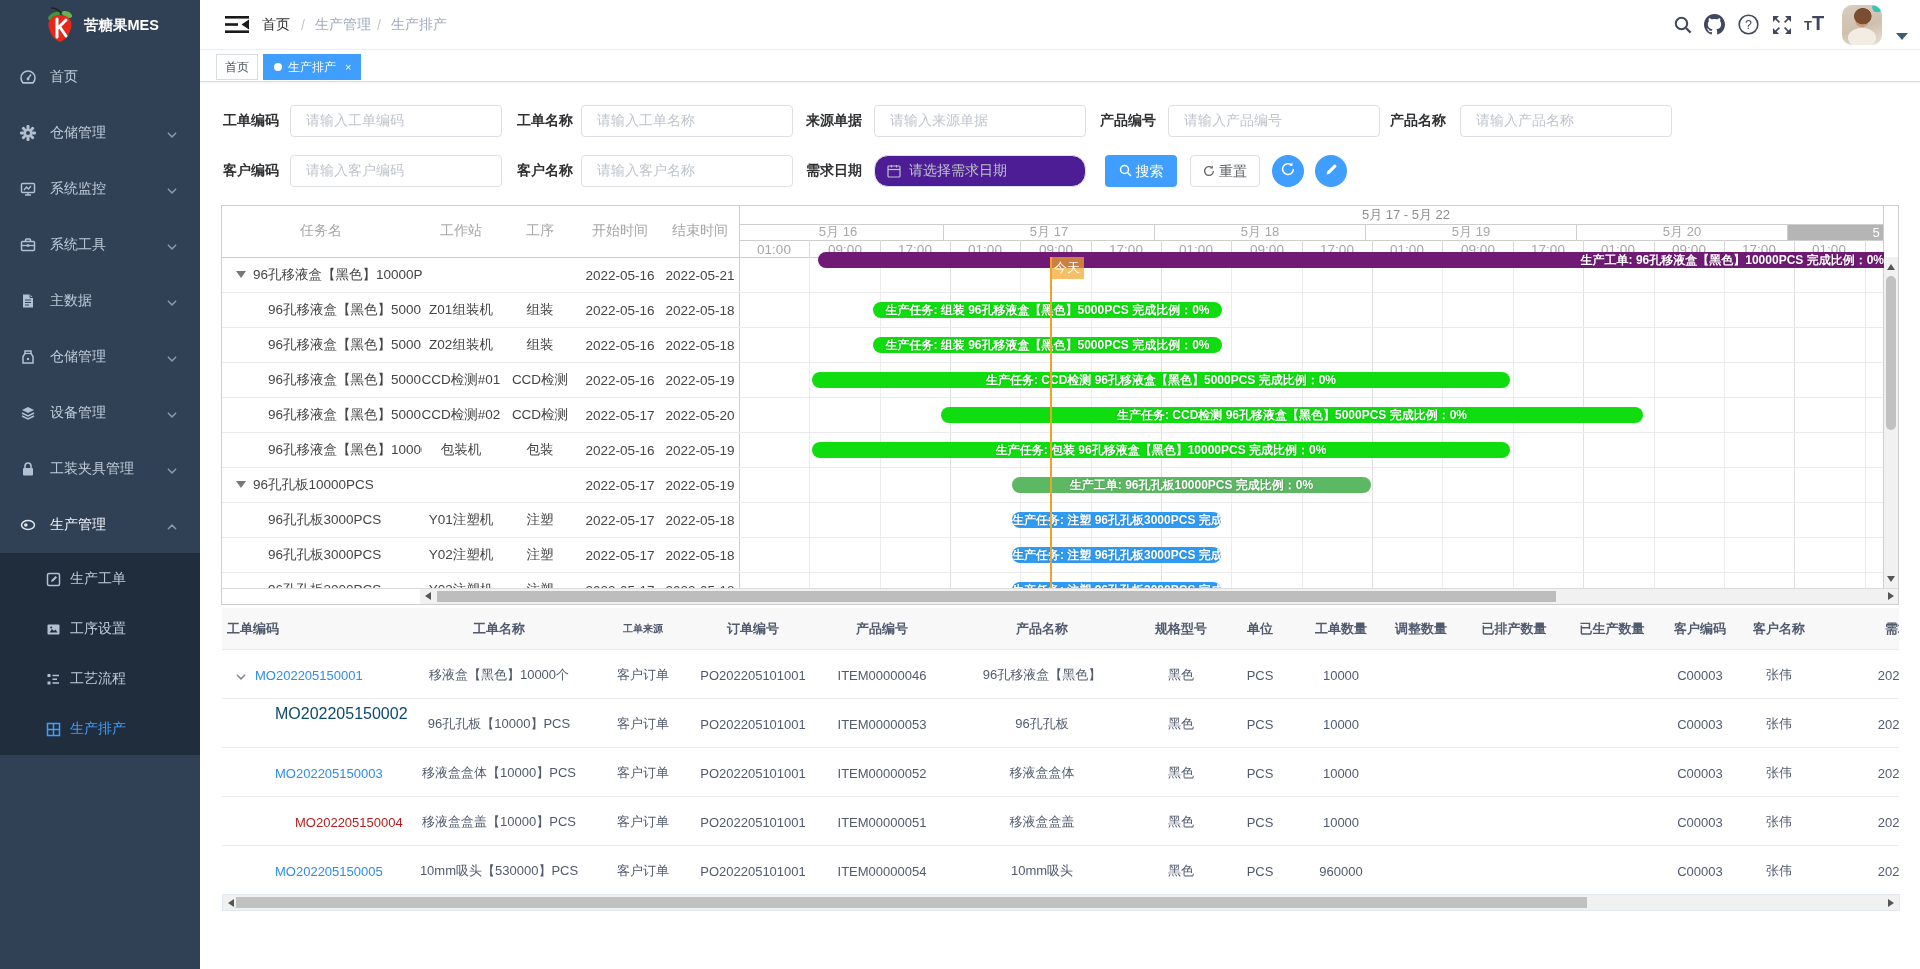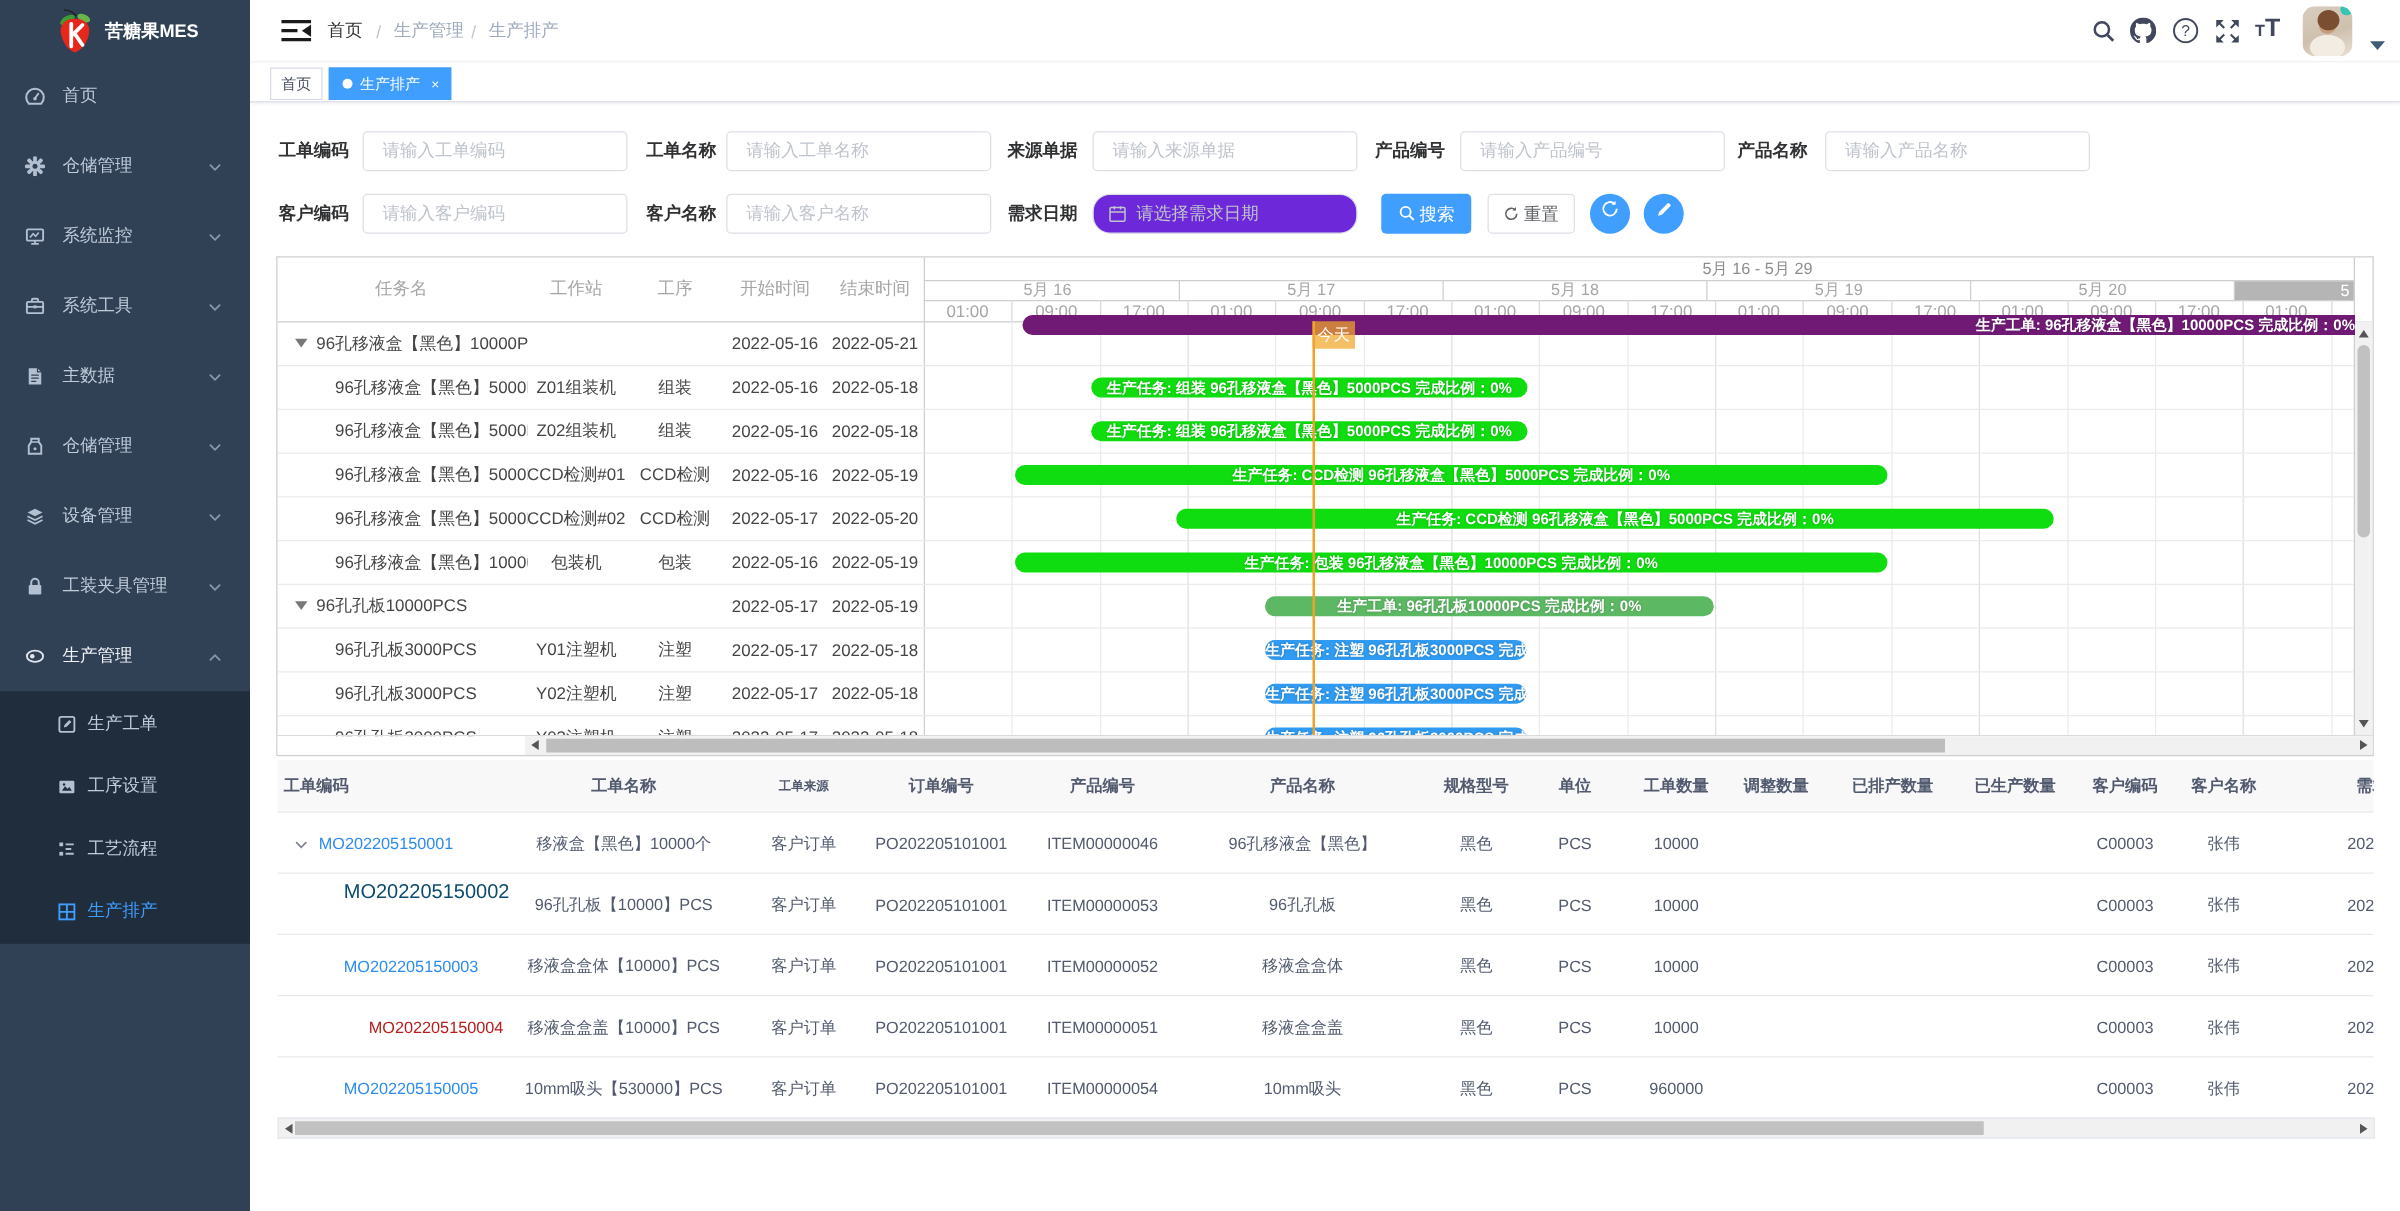--- a/index.html
+++ b/index.html
@@ -180,21 +180,21 @@
   </div>
 <div style="position:absolute;left:223px;top:171px;transform:translate(0,-50%);white-space:nowrap;color:#303133;font-size:14px;font-weight:bold;">客户编码</div>
 <div style="position:absolute;left:290px;top:155px;width:212px;height:32px;border:1px solid #dcdfe6;border-radius:4px;background:#fff;">
     <span style="position:absolute;left:15px;top:50%;transform:translateY(-50%);color:#bfc4cc;font-size:14px;">请输入客户编码</span>
   </div>
 <div style="position:absolute;left:517px;top:171px;transform:translate(0,-50%);white-space:nowrap;color:#303133;font-size:14px;font-weight:bold;">客户名称</div>
 <div style="position:absolute;left:581px;top:155px;width:212px;height:32px;border:1px solid #dcdfe6;border-radius:4px;background:#fff;">
     <span style="position:absolute;left:15px;top:50%;transform:translateY(-50%);color:#bfc4cc;font-size:14px;">请输入客户名称</span>
   </div>
 <div style="position:absolute;left:806px;top:171px;transform:translate(0,-50%);white-space:nowrap;color:#303133;font-size:14px;font-weight:bold;">需求日期</div>
-<div style="position:absolute;left:874px;top:155px;width:212px;height:32px;border:1px solid #dcdfe6;border-radius:14px;background:#6d28d9;">
+<div style="position:absolute;left:874px;top:155px;width:212px;height:32px;border:1px solid #dcdfe6;border-radius:14px;background:#4c1d95;">
     <span style="position:absolute;left:12px;top:8px;"><svg width="14" height="14" viewBox="0 0 14 14">
         <rect x="1" y="2" width="12" height="11" rx="1" fill="none" stroke="#c0c4cc" stroke-width="1.2"></rect>
         <path d="M1 5.5h12" stroke="#c0c4cc" stroke-width="1.2"></path>
         <path d="M4.5 1v2.5M9.5 1v2.5" stroke="#c0c4cc" stroke-width="1.2"></path>
       </svg></span>
     <span style="position:absolute;left:34px;top:50%;transform:translateY(-50%);color:#bfc4cc;font-size:14px;">请选择需求日期</span>
   </div>
 <div style="position:absolute;left:1105px;top:155px;width:72px;height:32px;background:#409eff;border-radius:4px;color:#fff;font-size:14px;text-align:center;line-height:32px;"><span style="vertical-align:-1px;margin-right:4px;"><svg width="13" height="13" viewBox="0 0 13 13">
         <circle cx="5.5" cy="5.5" r="4" fill="none" stroke="#fff" stroke-width="1.5"></circle>
         <path d="M8.5 8.5l3.5 3.5" stroke="#fff" stroke-width="1.5"></path>
@@ -209,21 +209,21 @@
       </svg></span></div>
 <div style="position:absolute;left:1315px;top:155px;width:32px;height:32px;background:#409eff;border-radius:50%;text-align:center;line-height:30px;"><span style="vertical-align:middle;"><svg width="13" height="13" viewBox="0 0 13 13">
         <path d="M1.5 11.5l.8-3L9 1.8a1 1 0 0 1 1.4 0l.8.8a1 1 0 0 1 0 1.4L4.5 10.7z" fill="#fff"></path>
       </svg></span></div>
 <div style="position:absolute;left:221px;top:205px;width:1678px;height:400px;border:1px solid #cecece;background:#fff;overflow:hidden;">
 <div style="position:absolute;left:517px;top:18px;width:1144px;height:1px;background:#cecece;"></div>
 <div style="position:absolute;left:517px;top:34px;width:1144px;height:1px;background:#cecece;"></div>
 <div style="position:absolute;left:0px;top:51px;width:1676px;height:1px;background:#cecece;"></div>
 <div style="position:absolute;left:517px;top:0px;width:1px;height:382px;background:#cecece;"></div>
 <div style="position:absolute;left:1661px;top:0px;width:1px;height:382px;background:#cecece;"></div>
-<div style="position:absolute;left:1184px;top:9px;transform:translate(-50%,-50%);white-space:nowrap;color:#8d8d8d;font-size:13px;">5月 16 - 5月 29</div>
+<div style="position:absolute;left:1184px;top:9px;transform:translate(-50%,-50%);white-space:nowrap;color:#8d8d8d;font-size:13px;">5月 17 - 5月 22</div>
 <div style="position:absolute;left:721px;top:18px;width:1px;height:16px;background:#cecece;"></div>
 <div style="position:absolute;left:932px;top:18px;width:1px;height:16px;background:#cecece;"></div>
 <div style="position:absolute;left:1143px;top:18px;width:1px;height:16px;background:#cecece;"></div>
 <div style="position:absolute;left:1354px;top:18px;width:1px;height:16px;background:#cecece;"></div>
 <div style="position:absolute;left:1565px;top:18px;width:1px;height:16px;background:#cecece;"></div>
 <div style="position:absolute;left:616px;top:26px;transform:translate(-50%,-50%);white-space:nowrap;color:#a6a6a6;font-size:13px;">5月 16</div>
 <div style="position:absolute;left:827px;top:26px;transform:translate(-50%,-50%);white-space:nowrap;color:#a6a6a6;font-size:13px;">5月 17</div>
 <div style="position:absolute;left:1038px;top:26px;transform:translate(-50%,-50%);white-space:nowrap;color:#a6a6a6;font-size:13px;">5月 18</div>
 <div style="position:absolute;left:1249px;top:26px;transform:translate(-50%,-50%);white-space:nowrap;color:#a6a6a6;font-size:13px;">5月 19</div>
 <div style="position:absolute;left:1460px;top:26px;transform:translate(-50%,-50%);white-space:nowrap;color:#a6a6a6;font-size:13px;">5月 20</div>

